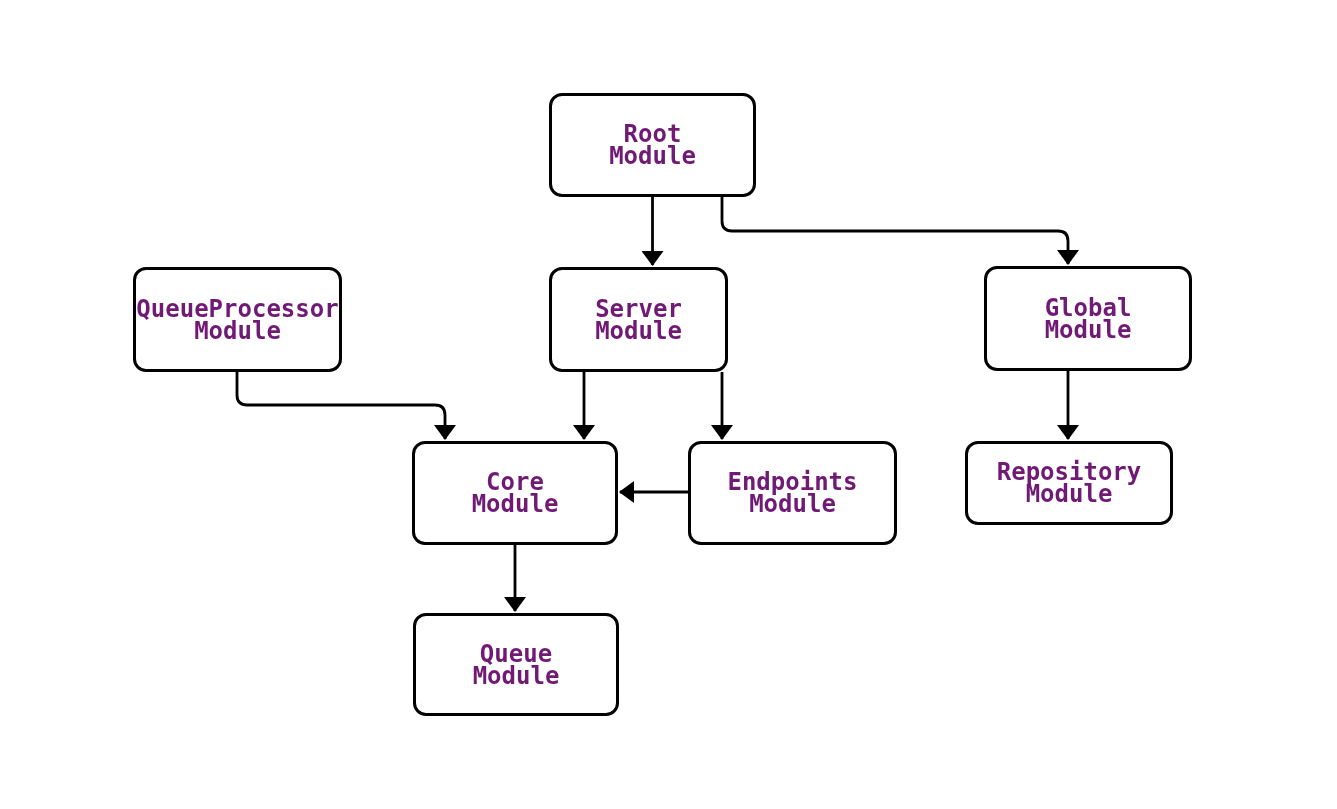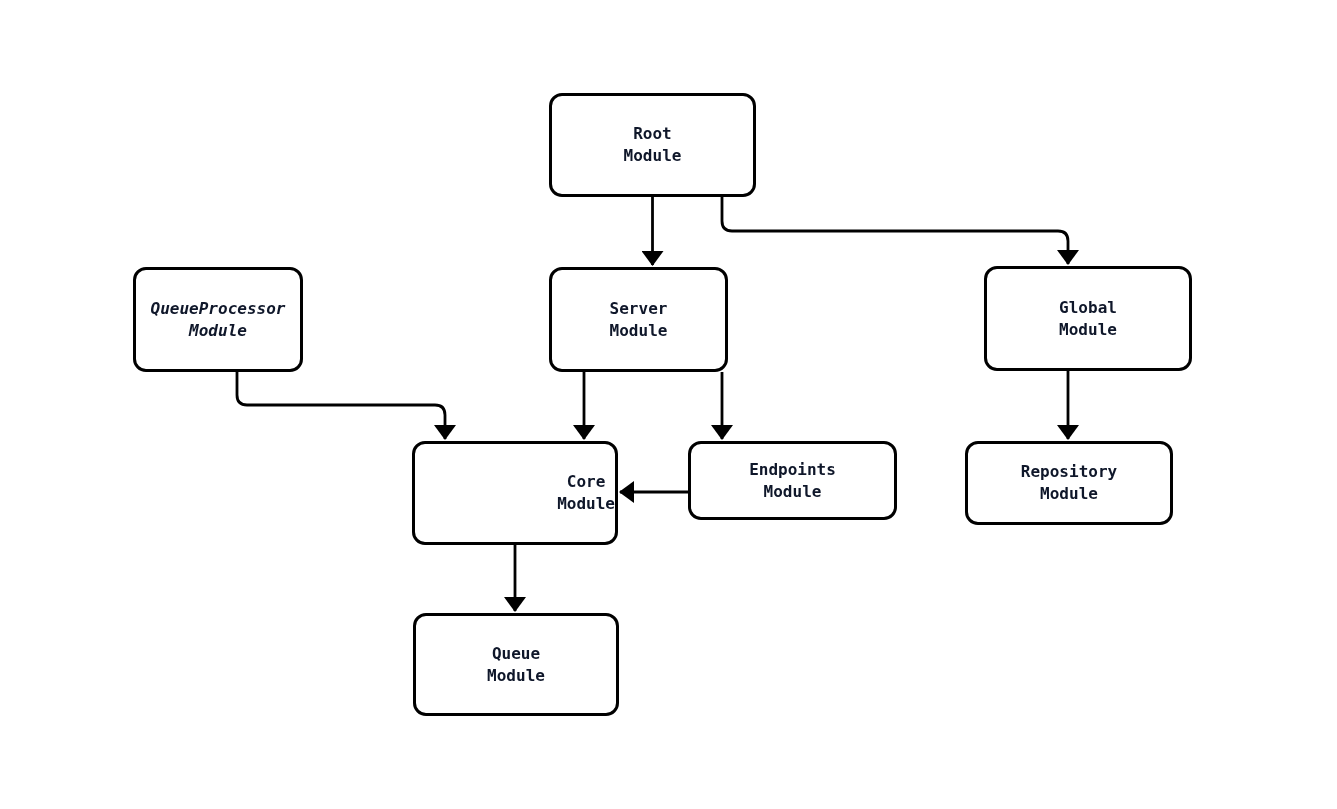--- a/index.html
+++ b/index.html
@@ -33,33 +33,33 @@
     box-sizing: border-box;
     border: 3.2px solid #000000;
     border-radius: 13px;
     background: #ffffff;
     display: flex;
     align-items: center;
     justify-content: center;
   }
   .node-label {
     font-weight: bold;
-    font-size: 16px;
+    font-size: 24px;
     line-height: 22px;
-    color: #0f172a;
+    color: #701a75;
     text-align: center;
     white-space: pre-line;
   }
   
   .n-root          { left: 549px; top:  93px; width: 207px; height: 104px; }
   .n-server        { left: 549px; top: 267px; width: 179px; height: 105px; }
-  .n-queueprocessor{ left: 133px; top: 267px; width: 170px; height: 105px; font-style: italic; }
+  .n-queueprocessor{ left: 133px; top: 267px; width: 209px; height: 105px; }
   .n-global        { left: 965px; top: 266px; width: 208px; height: 105px; margin-left: 19px; }
-  .n-core          { left: 412px; top: 441px; width: 206px; height: 104px; justify-content: flex-end; }
-  .n-endpoints     { left: 688px; top: 441px; width: 209px; height: 79px; }
+  .n-core          { left: 412px; top: 441px; width: 206px; height: 104px; }
+  .n-endpoints     { left: 688px; top: 441px; width: 209px; height: 104px; }
   .n-repository    { left: 965px; top: 441px; width: 208px; height: 84px; }
   .n-queue         { left: 413px; top: 613px; width: 206px; height: 103px; }
 </style>
 </head>
 <body>
 
 <div class="canvas">
 
   <svg class="edges-layer" width="1337" height="809" viewBox="0 0 1337 809" xmlns="http://www.w3.org/2000/svg">
     <defs>

